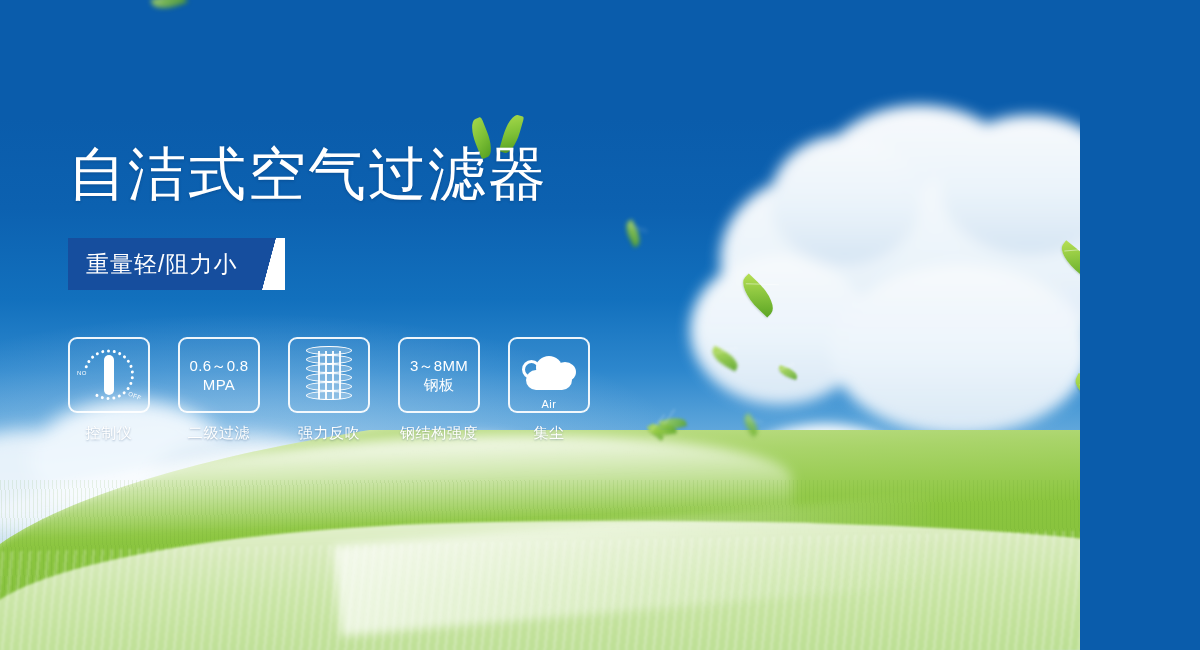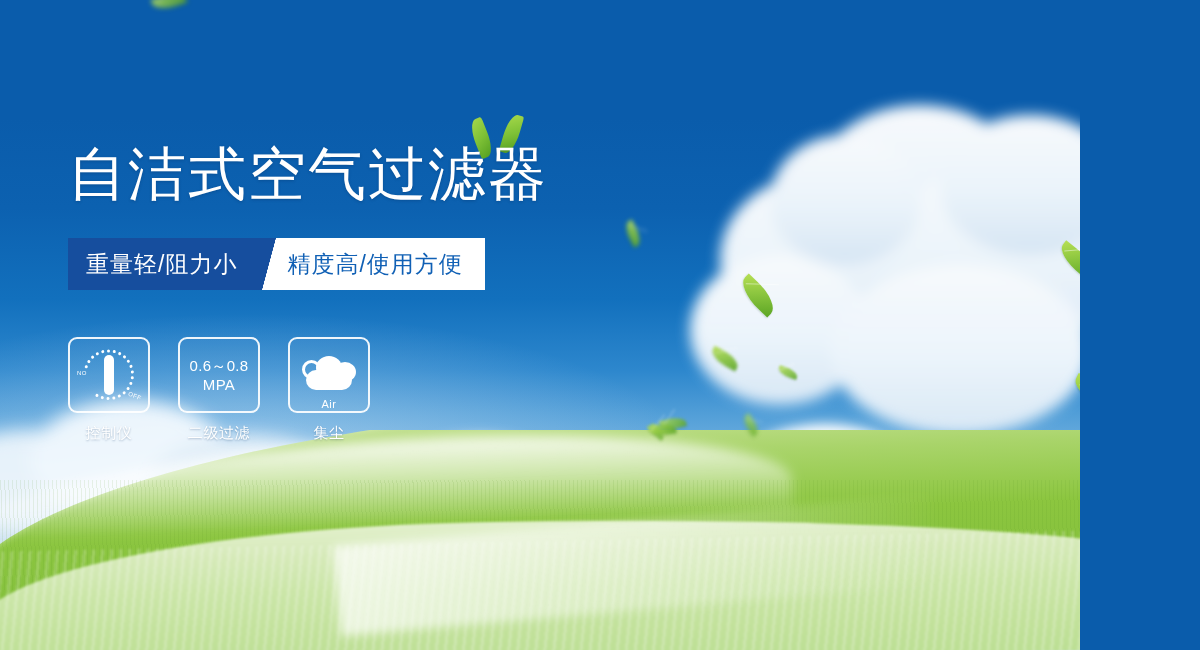--- a/index.html
+++ b/index.html
@@ -278,21 +278,20 @@
   <div class="sprout">
     <div class="sp sp1"></div>
     <div class="sp sp2"></div>
   </div>
 
   <div class="title">自洁式空气过滤器</div>
 
   <div class="subbar">
     <div class="subbar-dark">重量轻/阻力小</div>
     <div class="subbar-sep"></div>
-    <div class="subbar-light">精度高/使用方便</div>
   </div>
 
   <div class="features">
 
     <div class="feature">
       <div class="fbox">
         <div class="dial">
           <div class="dot" style="transform:rotate(200deg) translate(24px)"></div>
           <div class="dot" style="transform:rotate(214deg) translate(24px)"></div>
           <div class="dot" style="transform:rotate(228deg) translate(24px)"></div>
@@ -323,21 +322,45 @@
     </div>
 
     <div class="feature">
       <div class="fbox">
         <div class="fbox-text">0.6～0.8</div>
         <div class="fbox-text">MPA</div>
       </div>
       <div class="flabel">二级过滤</div>
     </div>
 
-
+    <div class="feature">
+      <div class="fbox">
+        <div class="filt">
+          <div class="disc" style="top:0px;"></div>
+          <div class="disc" style="top:9px;"></div>
+          <div class="disc" style="top:18px;"></div>
+          <div class="disc" style="top:27px;"></div>
+          <div class="disc" style="top:36px;"></div>
+          <div class="disc" style="top:45px;"></div>
+          <div class="bar" style="left:12px;"></div>
+          <div class="bar" style="left:19px;"></div>
+          <div class="bar" style="left:26px;"></div>
+          <div class="bar" style="left:33px;"></div>
+        </div>
+      </div>
+      <div class="flabel">强力反吹</div>
+    </div>
+
+    <div class="feature">
+      <div class="fbox">
+        <div class="fbox-text">3～8MM</div>
+        <div class="fbox-text">钢板</div>
+      </div>
+      <div class="flabel">钢结构强度</div>
+    </div>
 
     <div class="feature">
       <div class="fbox">
         <div class="airicon-leaf"></div>
         <div class="airicon">
           <div class="sun"></div>
           <div class="c" style="left:16px; top:4px;  width:26px; height:24px;"></div>
           <div class="c" style="left:34px; top:10px; width:22px; height:20px;"></div>
           <div class="cbase"></div>
           <div class="airtext">Air</div>

